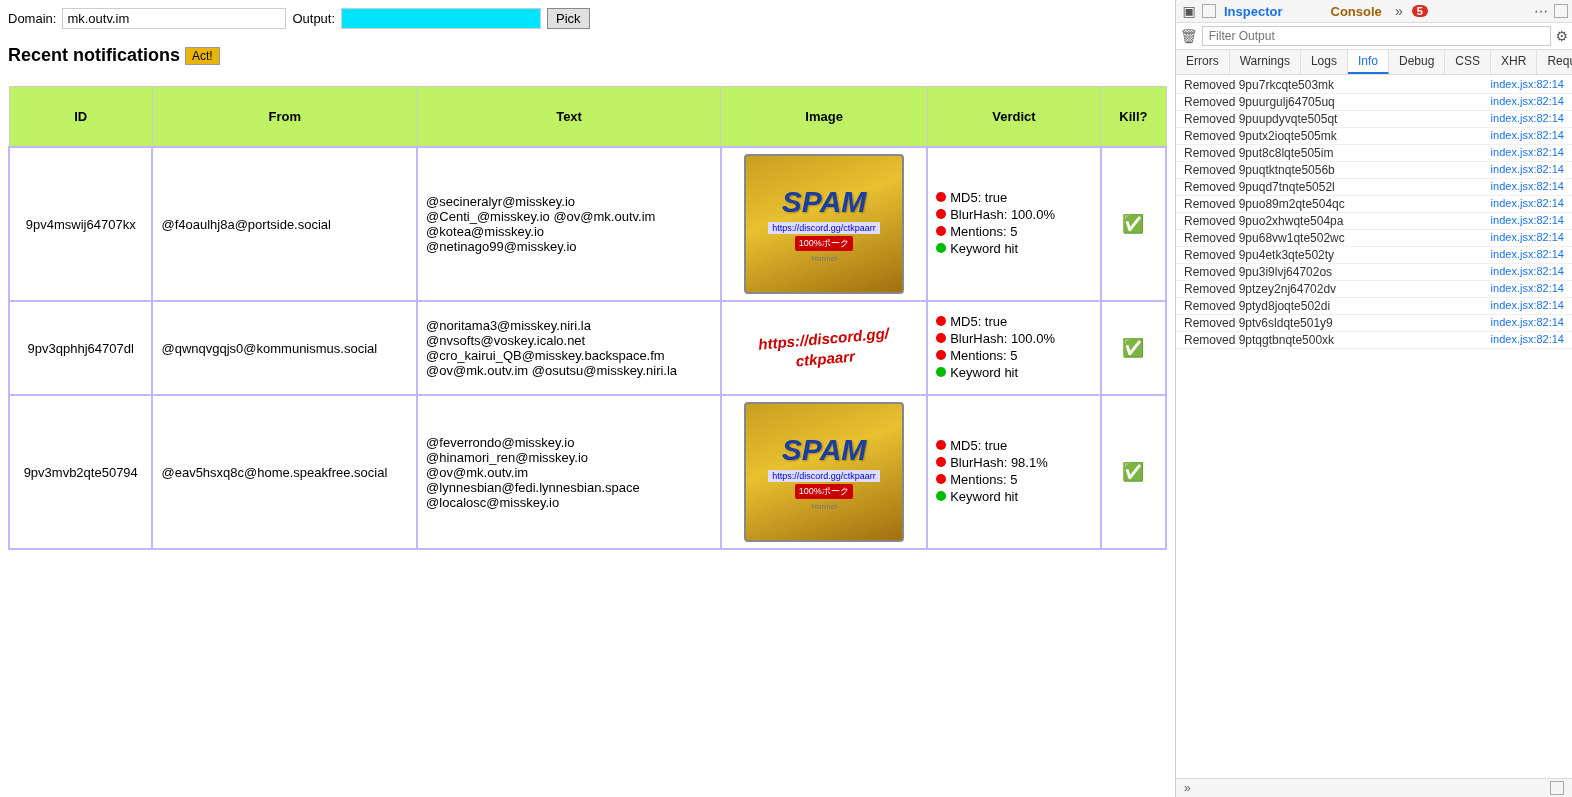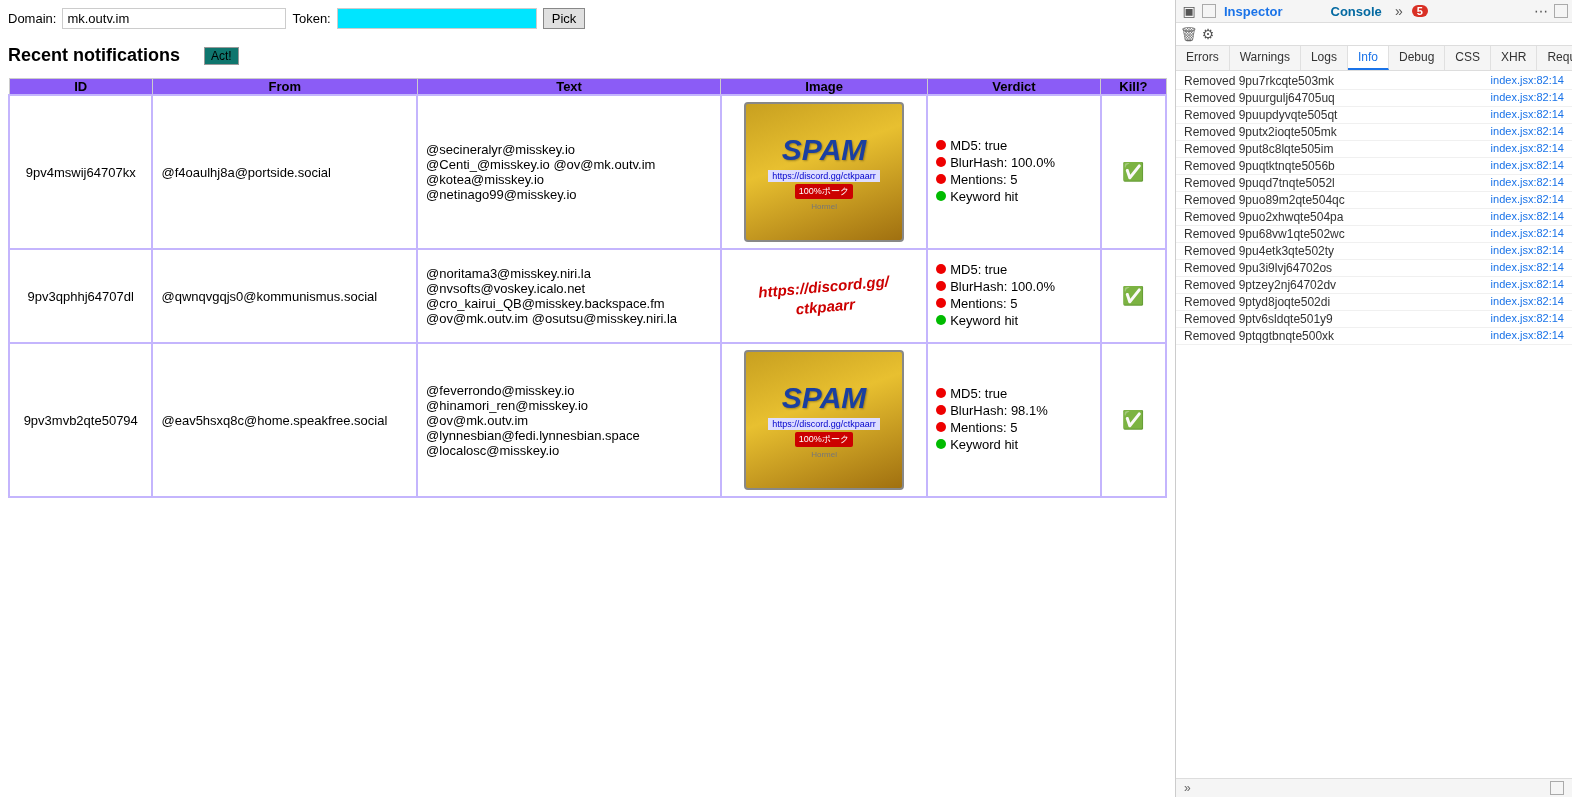--- a/index.html
+++ b/index.html
@@ -10,27 +10,27 @@
 
     
     .domain-row { display: flex; align-items: center; gap: 6px; margin-bottom: 16px; }
     .domain-label { font-size: 13px; }
     .domain-input { border: 1px solid #ccc; padding: 2px 4px; width: 224px; font-size: 13px; }
     .token-label { font-size: 13px; }
     .token-input { border: 1px solid #ccc; padding: 2px 4px; width: 200px; font-size: 13px; background: #00e5ff; }
     .pick-button { border: 1px solid #888; background: #e0e0e0; padding: 2px 8px; cursor: pointer; font-size: 13px; }
 
     
-    .notifications-heading { display: flex; align-items: center; gap: 24px; margin-bottom: 12px; }
+    .notifications-heading { display: flex; align-items: center; gap: 5px; margin-bottom: 20px; }
     .notifications-title { font-size: 18px; font-weight: bold; }
-    .act-button { border: 1px solid #999; background: #0f766e; padding: 1px 6px; font-size: 12px; cursor: pointer; }
+    .act-button { border: 1px solid #999; background: #eab308; padding: 1px 6px; font-size: 12px; cursor: pointer; }
 
     
     table { width: 100%; border-collapse: collapse; font-size: 13px; }
-    th { border: 1px solid #ccc; padding: 0 8px; background: #8b5cf6; text-align: center; font-weight: bold; }
+    th { border: 1px solid #ccc; padding: 22px 8px; background: #bef264; text-align: center; font-weight: bold; }
     td { border: 2px solid #c4b5fd; padding: 6px 8px; vertical-align: middle; }
     .col-id { width: 130px; text-align: center; }
     .col-from { width: 230px; }
     .col-text { width: 280px; }
     .col-image { width: 190px; text-align: center; }
     .col-verdict { width: 160px; }
     .col-kill { width: 60px; text-align: center; }
 
     
     .verdict-item { display: flex; align-items: flex-start; gap: 4px; margin-bottom: 2px; }
@@ -69,21 +69,21 @@
     .layout-dock-icon { border: 1px solid #aaa; width: 14px; height: 14px; margin-left: auto; cursor: pointer; }
   </style>
 </head>
 <body>
 
 <div id="main-content">
 
   <div class="domain-row">
     <span class="domain-label">Domain:</span>
     <input class="domain-input" type="text" value="mk.outv.im" style="">
-    <span class="token-label">Token:</span>
+    <span class="token-label">Output:</span>
     <input class="token-input" type="text" style="">
     <button class="pick-button">Pick</button>
   </div>
 
   <div class="notifications-heading">
     <h2 class="notifications-title">Recent notifications</h2>
     <button class="act-button">Act!</button>
   </div>
 
   <table>
@@ -201,29 +201,30 @@
       </tbody>
   </table>
 </div>
 
 <div id="devtools-panel">
 
   <div class="devtools-toolbar">
     <span class="devtools-icon">▣</span>
     <span class="devtools-icon" style="border:1px solid #aaa; width:14px; height:14px;"></span>
     <span class="devtools-title console-tab">Inspector</span>
-    <span class="devtools-title console-tab" style="color:#0369a1;margin-left:40px;">Console</span>
+    <span class="devtools-title console-tab" style="color:#a16207;margin-left:40px;">Console</span>
     <span class="devtools-icon">»</span>
     <span class="error-badge">5</span>
     <span class="devtools-icon" style="margin-left:auto;">⋯</span>
     <span class="devtools-icon" style="border:1px solid #aaa; width:14px; height:14px;"></span>
   </div>
 
   <div class="devtools-filter-row">
     <span class="trash-icon">🗑</span>
+    <input class="filter-input" type="text" placeholder="Filter Output" style="">
     <span class="gear-icon">⚙</span>
   </div>
 
   <div class="devtools-tabs">
     <div class="devtools-tab">Errors</div>
     <div class="devtools-tab">Warnings</div>
     <div class="devtools-tab">Logs</div>
     <div class="devtools-tab active">Info</div>
     <div class="devtools-tab">Debug</div>
     <div class="devtools-tab">CSS</div>

